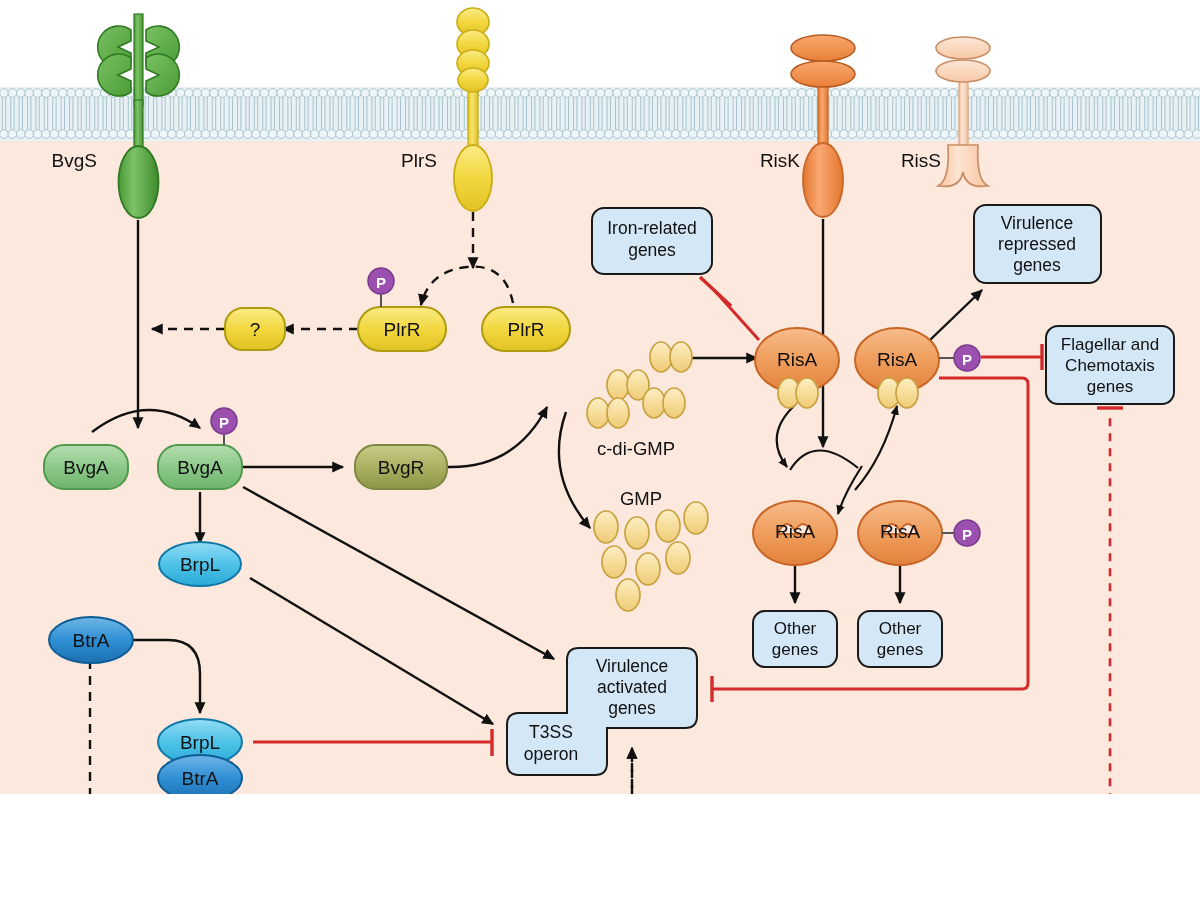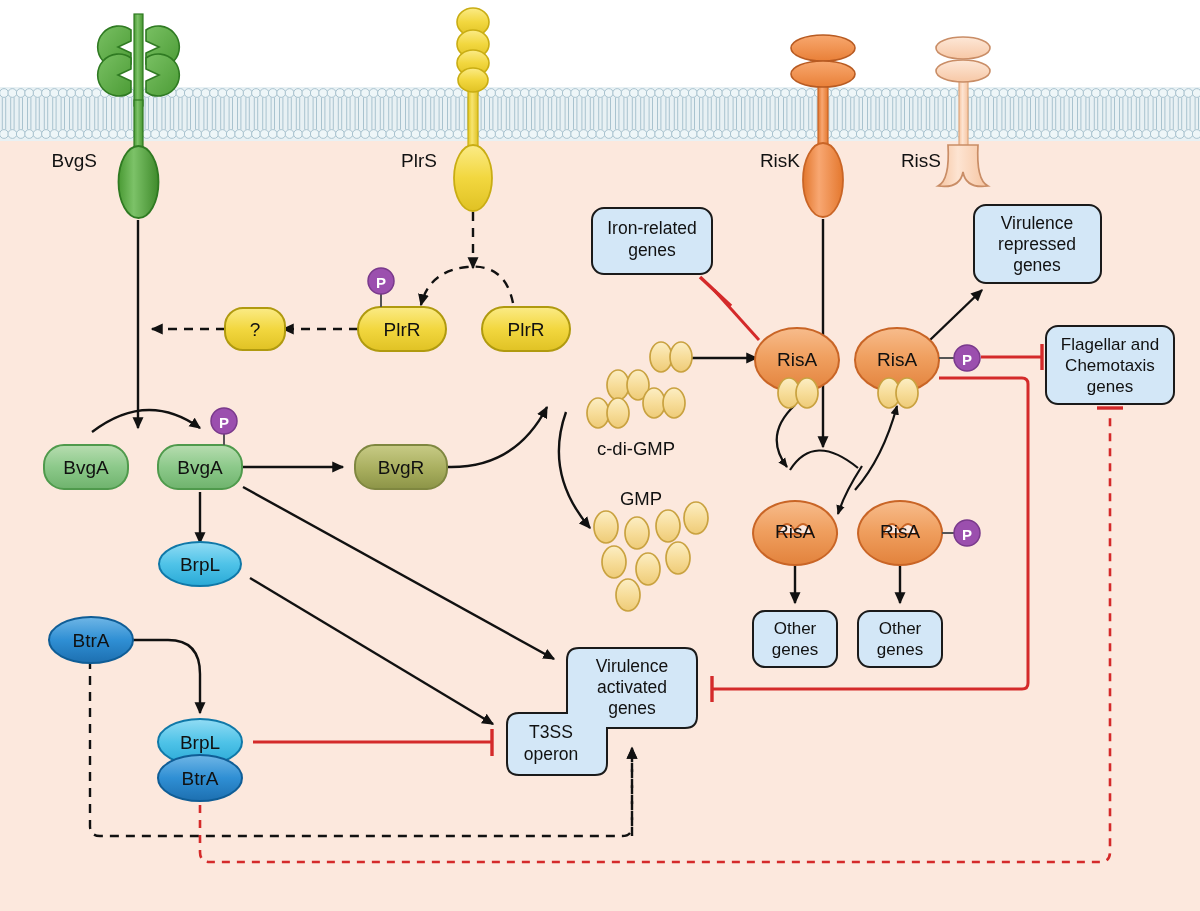--- a/index.html
+++ b/index.html
@@ -1,17 +1,17 @@
 <!DOCTYPE html>
 <html><head>
 <meta charset="utf-8">
 <style>
   html,body{margin:0;padding:0;background:#ffffff;}
   body{font-family:"Liberation Sans", sans-serif;}
-  #stage{position:relative;width:1200px;height:911px;background:#ffffff;overflow:hidden;}
+  #stage{position:relative;width:1200px;height:794px;background:#ffffff;overflow:hidden;}
   #stage svg{position:absolute;left:0;top:0;}
   .lbl{font-family:"Liberation Sans", sans-serif;}
 </style>
 </head>
 <body>
 
 <div id="stage">
   <svg width="1200" height="911" viewBox="0 0 1200 911">
     <defs>
       <linearGradient id="gBvgaG" x1="0" y1="0" x2="0" y2="1">

